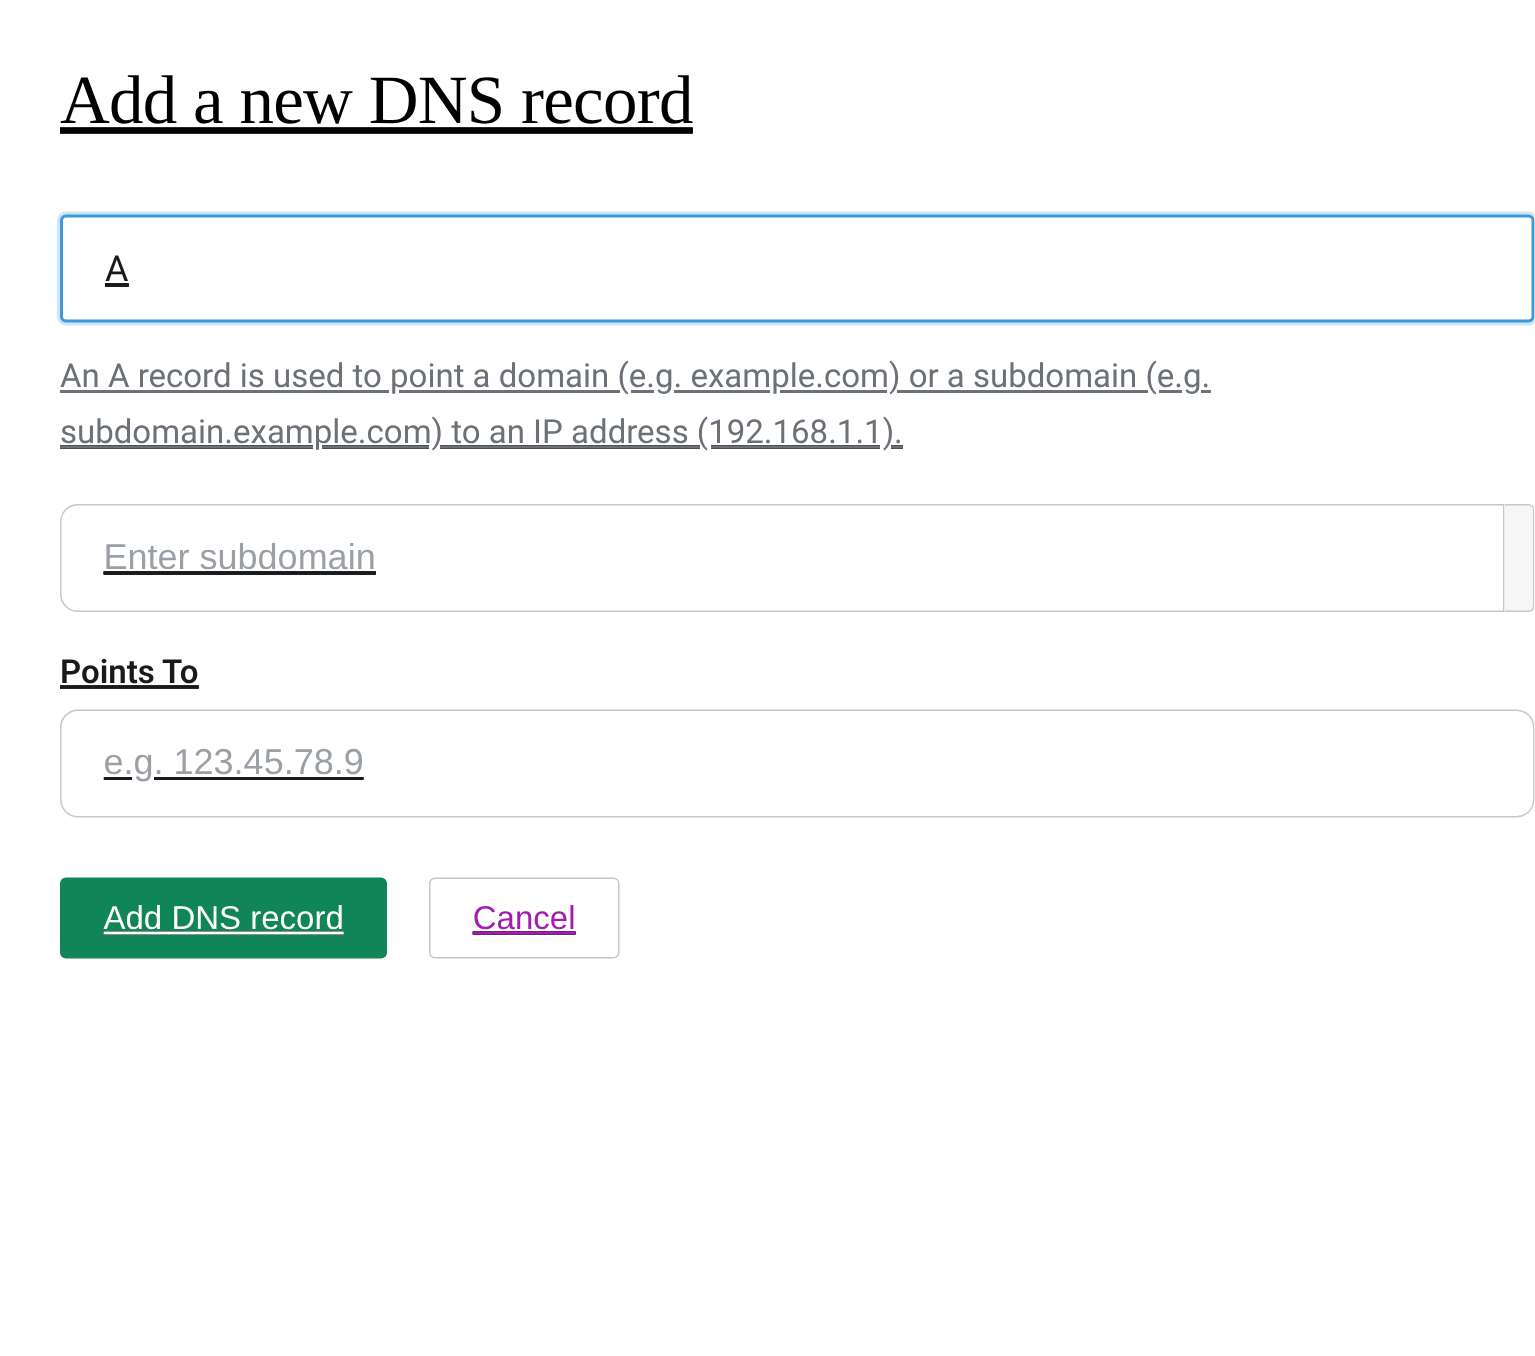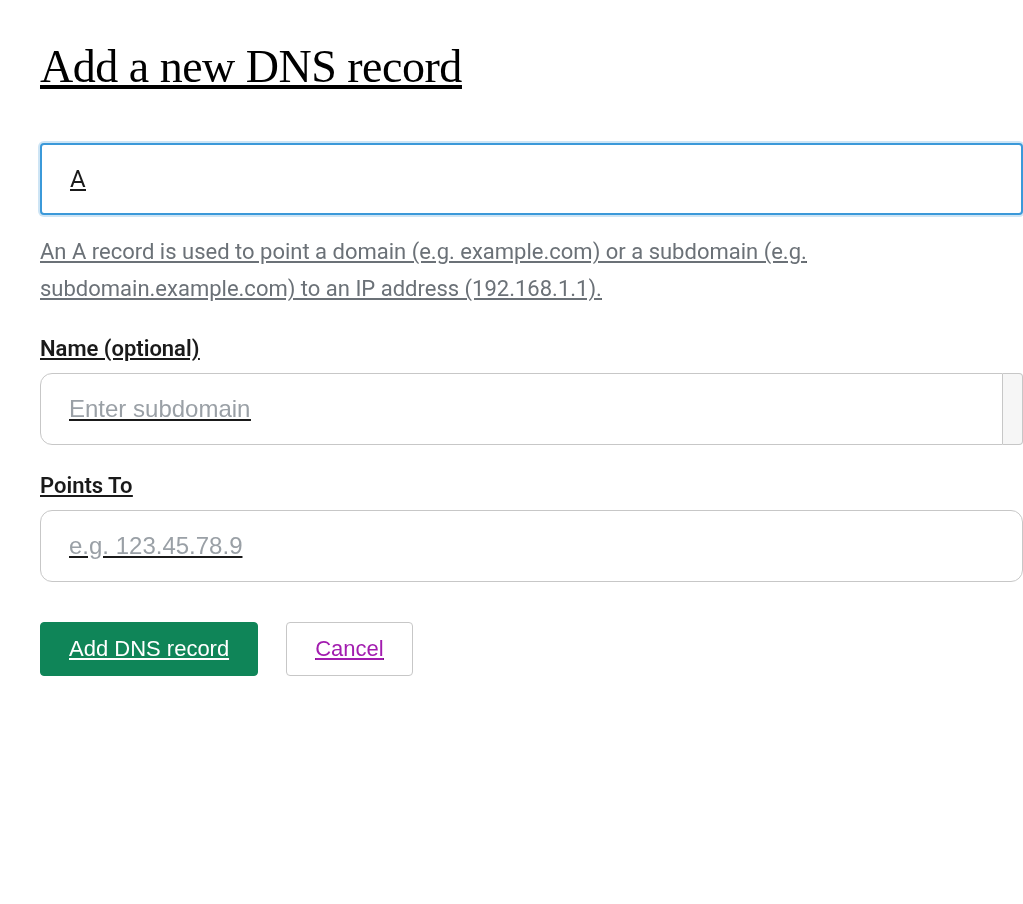--- a/index.html
+++ b/index.html
@@ -132,21 +132,20 @@
 <div class="form-group">
   <div class="select-wrapper">
     <div class="dropdown focused">
       <span>A</span>
     </div>
   </div>
   <p class="hint-text">An A record is used to point a domain (e.g. example.com) or a subdomain (e.g. subdomain.example.com) to an IP address (192.168.1.1).</p>
 </div>
 
 <div class="form-group">
-  <label class="form-label">Name (optional)</label>
   <div class="name-row">
     <input type="text" class="text-input" placeholder="Enter subdomain" style="">
     <div class="name-suffix"></div>
   </div>
 </div>
 
 <div class="form-group">
   <label class="form-label">Points To</label>
   <input type="text" class="text-input" placeholder="e.g. 123.45.78.9" style="">
 </div>

